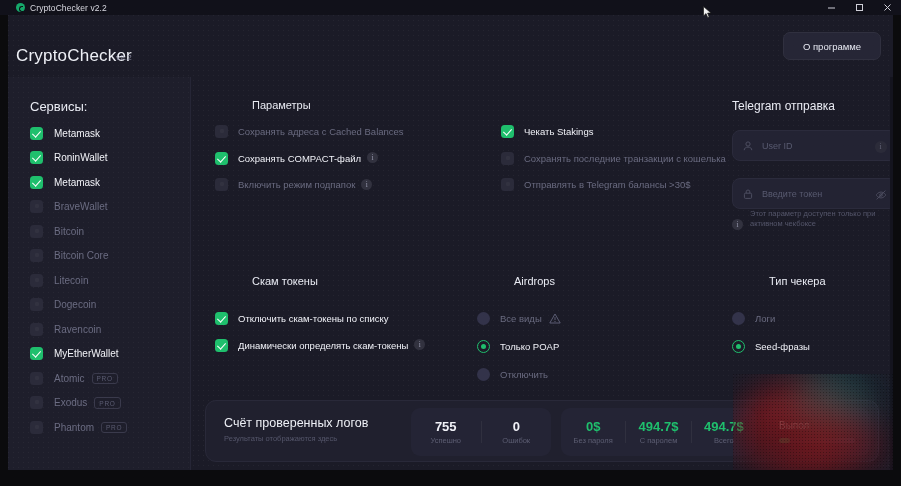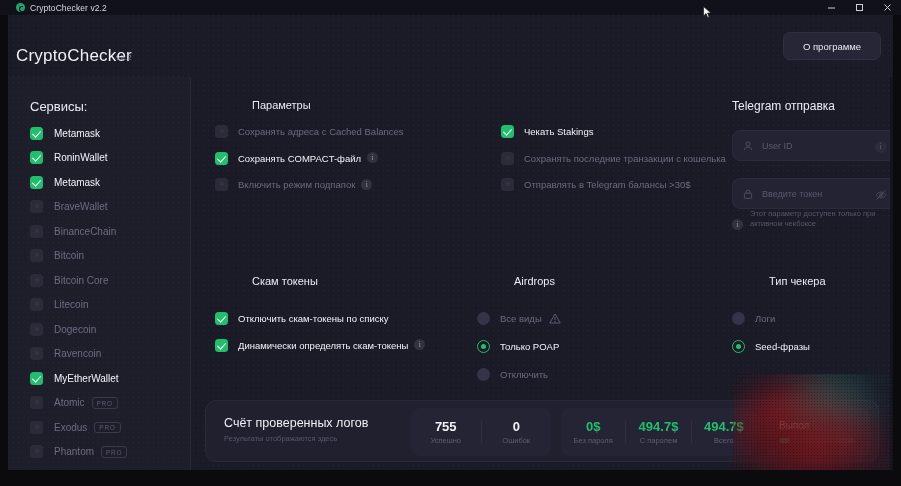--- a/index.html
+++ b/index.html
@@ -246,24 +246,20 @@
             <span class="cb on"></span>
             <span class="side-label">RoninWallet</span>
           </div>
           <div class="side-row on">
             <span class="cb on"></span>
             <span class="side-label">Metamask</span>
           </div>
           <div class="side-row off">
             <span class="cb off"></span>
             <span class="side-label">BraveWallet</span>
-          </div>
-          <div class="side-row off">
-            <span class="cb off"></span>
-            <span class="side-label">BinanceChain</span>
           </div>
           <div class="side-row off">
             <span class="cb off"></span>
             <span class="side-label">Bitcoin</span>
           </div>
           <div class="side-row off">
             <span class="cb off"></span>
             <span class="side-label">Bitcoin Core</span>
           </div>
           <div class="side-row off">

